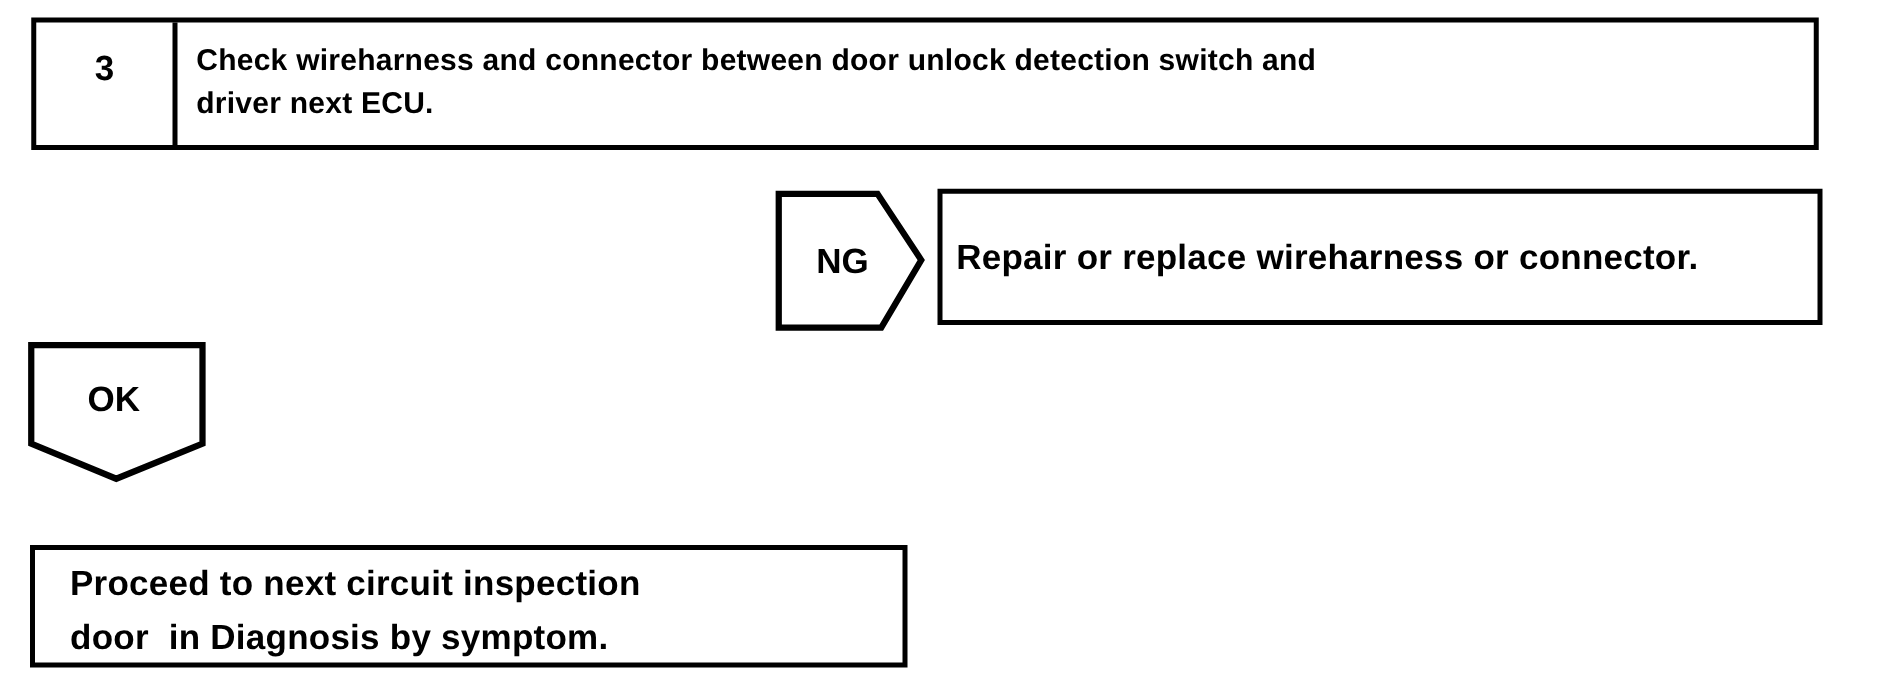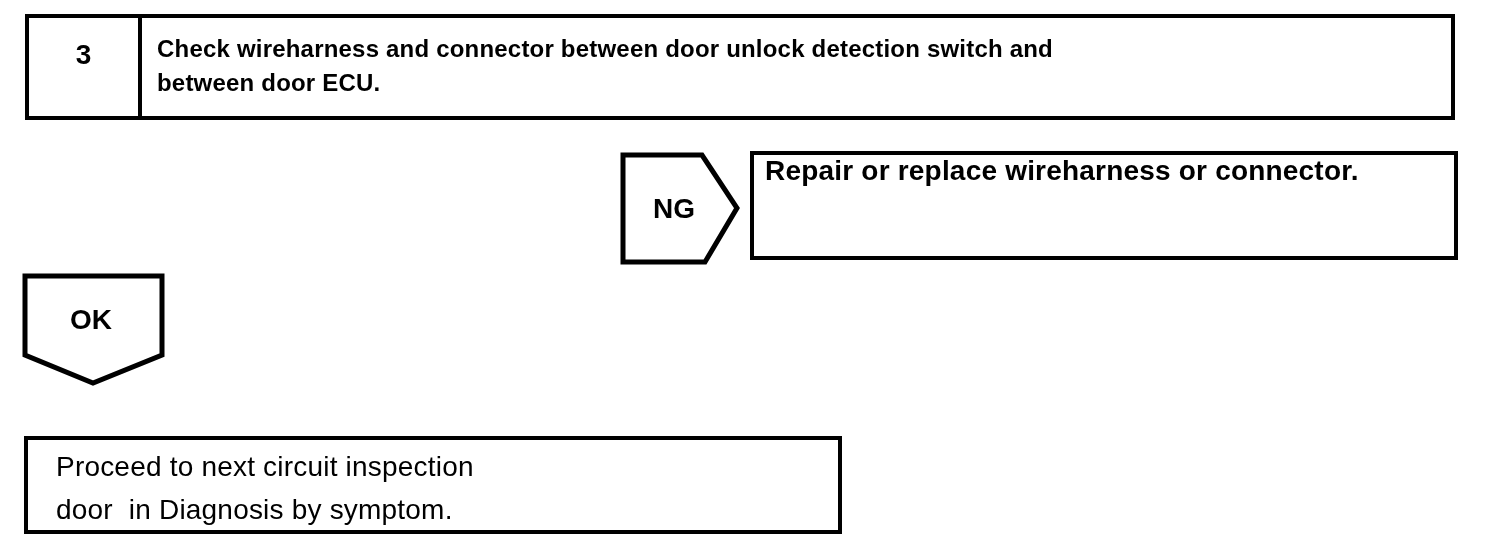--- a/index.html
+++ b/index.html
@@ -71,56 +71,57 @@
   
   .ng-action-box {
     position: absolute;
     left: 750px;
     top: 151px;
     width: 708px;
     height: 109px;
     border: 4px solid #000;
     box-sizing: border-box;
     display: flex;
+    align-items: center;
     padding-left: 11px;
     font-size: 28px;
     font-weight: 700;
     letter-spacing: 0.2px;
     background: #fff;
   }
 
   
   .result-box {
     position: absolute;
     left: 24px;
     top: 436px;
-    width: 818px;
+    width: 702px;
     height: 98px;
     border: 4px solid #000;
     box-sizing: border-box;
     padding: 5px 0 0 28px;
     font-size: 28px;
     line-height: 43px;
-    font-weight: 400;
+    font-weight: 700;
     letter-spacing: 0.2px;
     background: #fff;
   }
 </style>
 </head>
 <body>
 
 <div class="canvas">
 
   <div class="step-box">
     <div class="step-number-cell">
       <span>3</span>
     </div>
     <div class="step-text">
       <div class="nowrap">Check wireharness and connector between door unlock detection switch and</div>
-      <div class="nowrap">between door ECU.</div>
+      <div class="nowrap">driver next ECU.</div>
     </div>
   </div>
 
   <svg class="pentagon ng-pentagon" width="122" height="115" viewBox="0 0 122 115">
     <polygon points="3,4 82,4 117,57 85,111 3,111"></polygon>
     <text x="54" y="67" text-anchor="middle">NG</text>
   </svg>
 
   <div class="ng-action-box">
     <span class="nowrap">Repair or replace wireharness or connector.</span>

